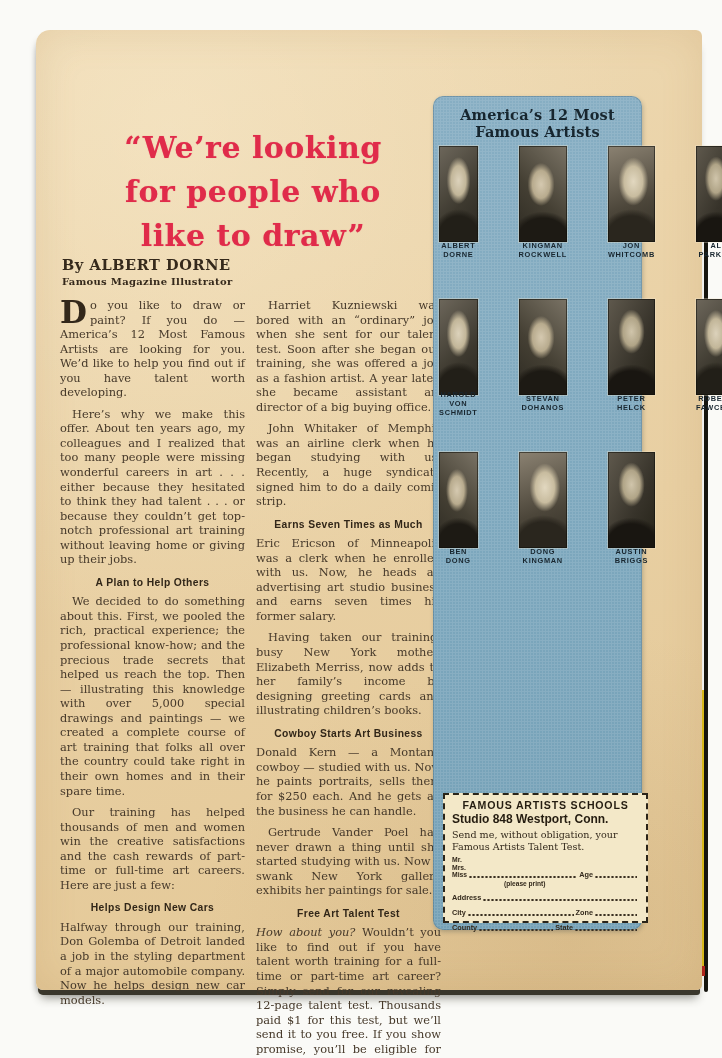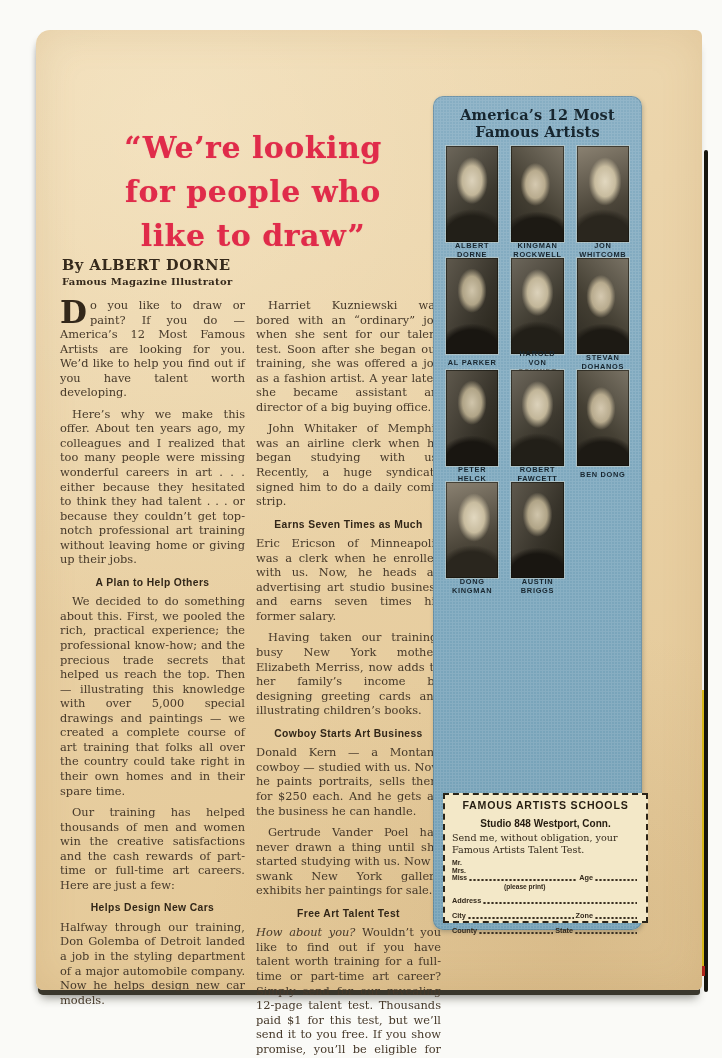--- a/index.html
+++ b/index.html
@@ -66,22 +66,22 @@
       linear-gradient(170deg,#87aec3 0%,#7ba6bc 60%,#74a0b6 100%);
     background-size:3px 3px, auto;
     box-shadow:inset 0 0 0 1px rgba(40,70,90,.25), 1px 2px 4px rgba(30,50,60,.25);
     border-radius:10px;
   }
   .panel-title{
     margin:10px 4px 6px 4px;text-align:center;
     font-weight:bold;font-size:14.5px;color:#17262f;letter-spacing:.2px;
   }
   .artists-grid{
-    display:grid;grid-template-columns:1fr 1fr 1fr;
-    column-gap:13px;row-gap:0;padding:0 13px;
+    display:grid;grid-template-columns:1fr 1fr 1fr 1fr;
+    column-gap:13px;row-gap:0;padding:0 6px;gap:41px;
   }
   .artist{display:flex;flex-direction:column;}
   .photo{
     height:96px;
     background-color:#4a463e;
     background-image:
       radial-gradient(42% 34% at 50% 36%, #dcd2bb 0%, #c2b699 45%, rgba(60,55,45,0) 72%),
       radial-gradient(95% 42% at 50% 96%, #221f18 0%, #221f18 55%, rgba(0,0,0,0) 72%),
       linear-gradient(135deg,#6d675b 0%,#3d392f 60%,#2a2720 100%);
     box-shadow:inset 0 0 0 1px rgba(15,15,10,.55), 0 0 0 1px rgba(240,230,205,.35);
@@ -111,22 +111,22 @@
     border:2px dashed #2a2419;
     box-sizing:border-box;
     padding:4px 7px 3px 7px;
     color:#33291c;
   }
   .coupon-school{
     text-align:center;font-family:"Liberation Sans", sans-serif;
     font-weight:bold;font-size:10.6px;letter-spacing:.8px;color:#241c10;
   }
   .coupon-addr{
-    text-align:center;font-family:"Liberation Sans", sans-serif;
-    font-weight:bold;font-size:10px;margin-top:7px;color:#241c10;
+    font-family:"Liberation Sans", sans-serif;
+    font-weight:bold;font-size:12px;margin-top:1px;color:#241c10;
   }
   .coupon-body{font-size:9.6px;line-height:11.5px;margin-top:3px;}
   .crow{display:flex;align-items:flex-end;margin-top:6px;}
   .lbl{font-family:"Liberation Sans", sans-serif;font-weight:bold;font-size:7.3px;white-space:nowrap;}
   .sal div{font-family:"Liberation Sans", sans-serif;font-weight:bold;font-size:6.8px;line-height:7.6px;}
   .dots{
     flex:1;height:8px;margin:0 2px;
     background-image:radial-gradient(circle at 1.5px 6px, #3b3022 1px, rgba(0,0,0,0) 1.3px);
     background-size:4px 8px;background-repeat:repeat-x;
   }

